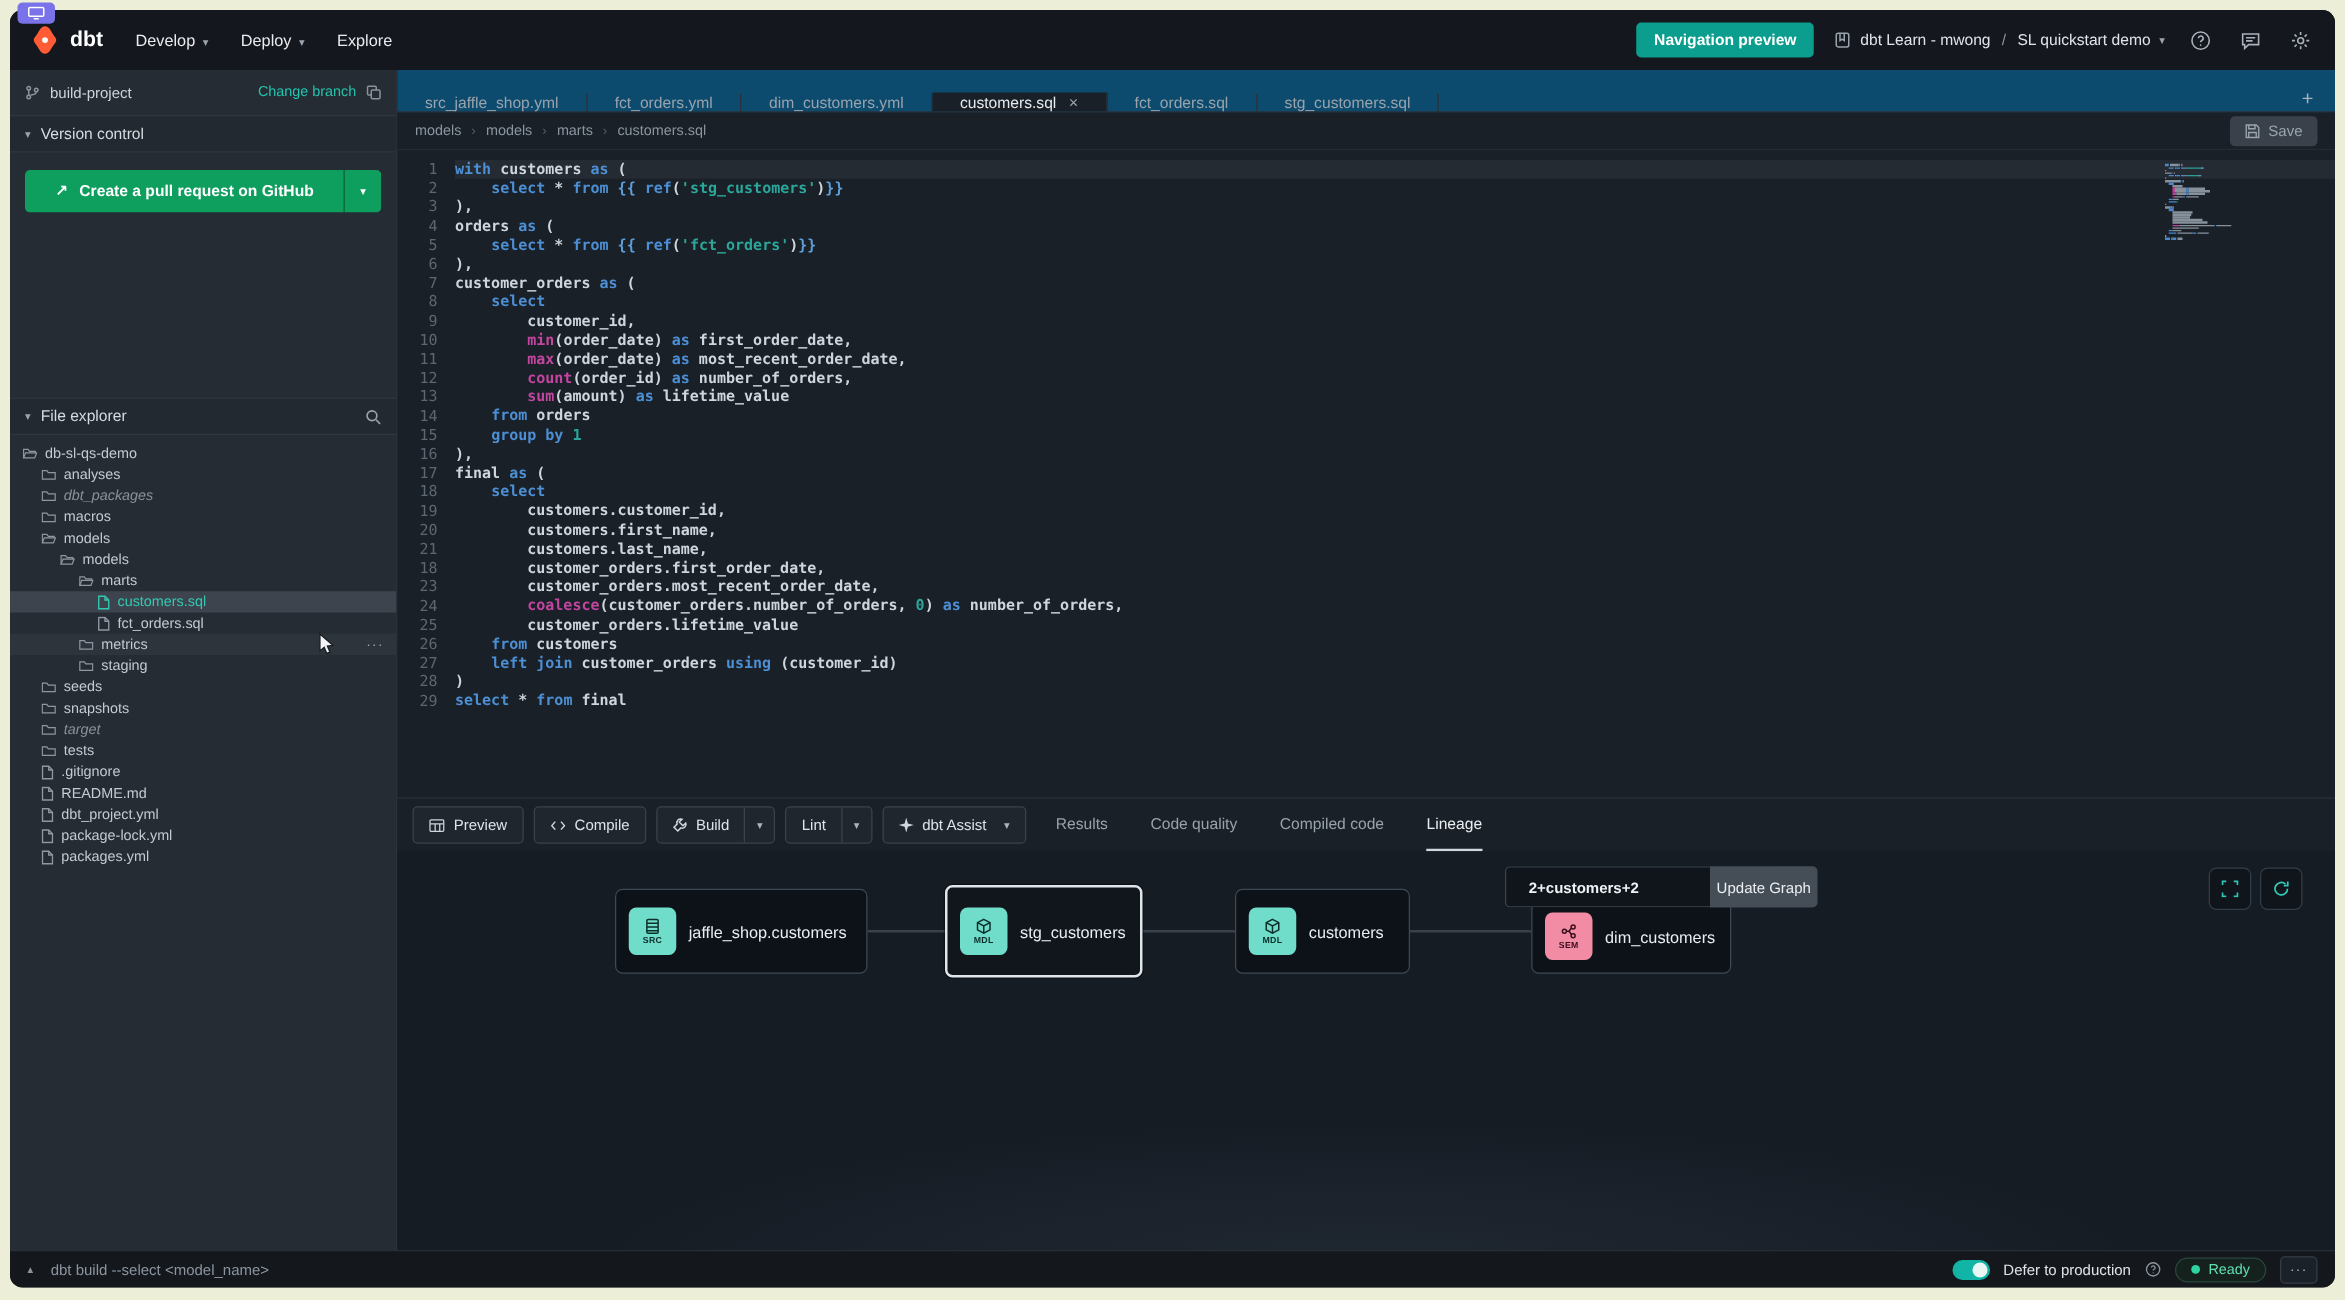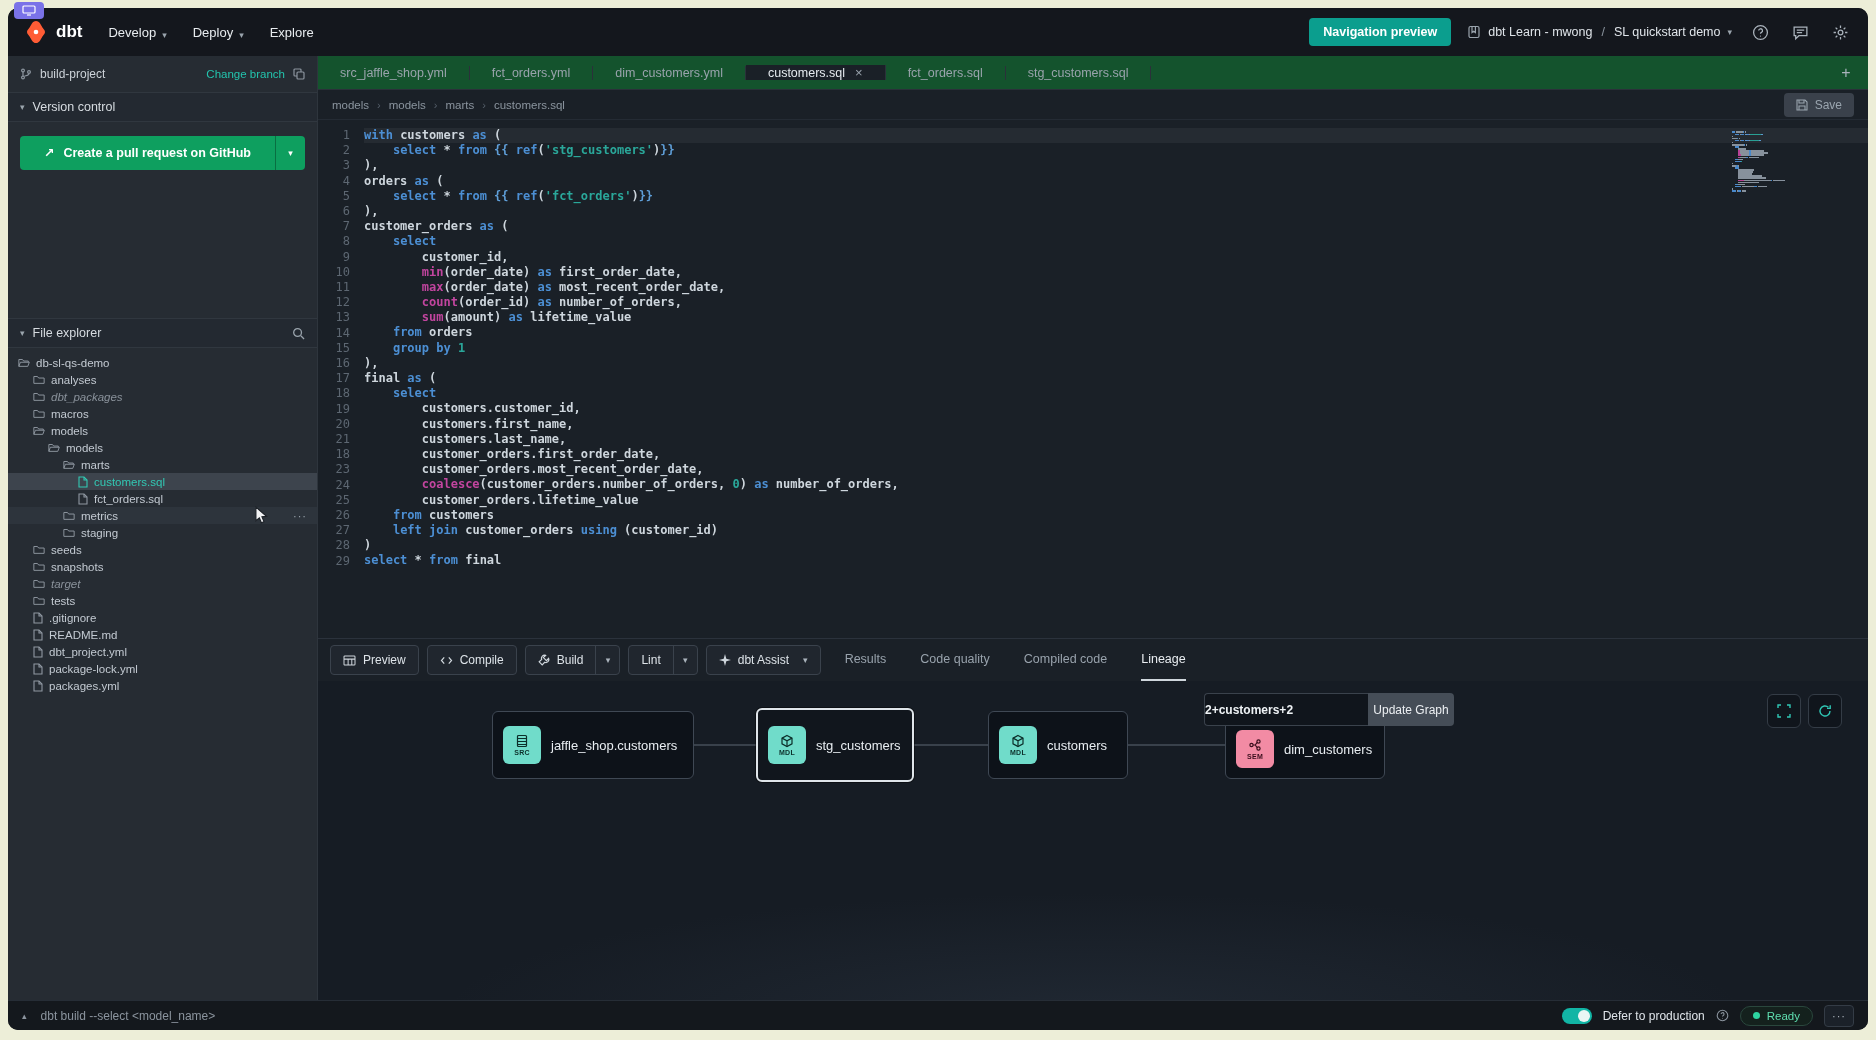--- a/index.html
+++ b/index.html
@@ -44,21 +44,21 @@
   .tree-row{height:17px;display:flex;align-items:center;font-size:11.5px;color:#c3cad2;cursor:pointer;white-space:nowrap}
   .tree-row .icn{margin-right:6px;color:#8f98a2}
   .tree-row.ita{font-style:italic;color:#8a929b}
   .tree-row.sel{background:#3d444d;color:#32c9b4}
   .tree-row.sel .icn{color:#32c9b4}
   .tree-row.hov{background:#2d343c}
   .row-menu{margin-left:auto;margin-right:10px;color:#9aa4ad;font-size:11px;letter-spacing:1px}
 
   
   .editor-col{flex:1;display:flex;flex-direction:column;min-width:0;background:#1a2027}
-  .tabbar{height:34px;flex:0 0 34px;background:#14532d;display:flex;align-items:center;border-bottom:1px solid #2b313a}
+  .tabbar{height:34px;flex:0 0 34px;background:#0c4a6e;display:flex;align-items:flex-end;border-bottom:1px solid #2b313a}
   .etab{display:flex;align-items:center;gap:10px;padding:0 22px;font-size:12.5px;color:#99a3ac;border-right:1px solid #2b313a;cursor:pointer;white-space:nowrap}
   .etab.active{background:#1a2027;color:#e4eaee}
   .etab .close{font-size:13px;color:#9aa4ad}
   .tab-plus{margin-left:auto;width:44px;display:flex;align-items:center;justify-content:center;color:#aab3bc;font-size:16px;cursor:pointer}
 
   .crumbbar{height:30px;flex:0 0 30px;display:flex;align-items:center;padding:0 14px;gap:8px;background:#1a2027;border-bottom:1px solid #242b34}
   .crumb{font-size:11.5px;color:#8b959f;cursor:pointer}
   .crumb-sep{font-size:11px;color:#555f6a}
   .savebtn{margin-left:auto;height:24px;background:#3a414b;border:none;border-radius:4px;padding:0 12px;display:flex;align-items:center;gap:7px;font-size:12px;color:#9aa5af;cursor:pointer}
 
@@ -105,21 +105,21 @@
   .badge.pink{background:#f28ba4;color:#3a0f1d}
   .badge .btxt{font-size:7px;font-weight:bold;letter-spacing:.3px}
   .nlabel{font-size:13px;color:#e8edf1;white-space:nowrap}
   .node-0{left:174px;top:30px;width:202px;height:68px}
   .node-1{left:438px;top:27px;width:158px;height:74px}
   .node-2{left:670px;top:30px;width:140px;height:68px}
   .node-3{left:907px;top:38px;width:160px;height:60px}
   .edge-0{left:376px;width:62px}
   .edge-1{left:596px;width:74px}
   .edge-2{left:810px;width:97px}
-  .lsearch{position:absolute;left:886px;top:12px;width:164px;height:33px;background:#10151c;border:1px solid #3a424c;border-right:none;border-radius:4px 0 0 4px;color:#eef2f5;font-size:12px;font-weight:bold;padding:0 0;outline:none}
+  .lsearch{position:absolute;left:886px;top:12px;width:164px;height:33px;background:#10151c;border:1px solid #3a424c;border-right:none;border-radius:4px 0 0 4px;color:#eef2f5;font-size:12px;font-weight:bold;padding:0 18px;outline:none}
   .lupdate{position:absolute;left:1050px;top:12px;width:86px;height:33px;background:#454d57;border:none;border-radius:0 4px 4px 0;color:#eceff2;font-size:12px;cursor:pointer}
   .licon{position:absolute;top:13px;width:34px;height:34px;background:#10151c;border:1px solid #343c46;border-radius:6px;display:flex;align-items:center;justify-content:center;color:#2fc7b5;cursor:pointer}
   .lexpand{left:1449px}
   .lrefresh{left:1490px}
 
   
   .statusbar{height:30px;flex:0 0 30px;background:#14181d;border-top:1px solid #262d36;display:flex;align-items:center;padding:0 14px;gap:14px}
   .sb-collapse{color:#8b949e;font-size:9px;cursor:pointer}
   .sb-cmd{color:#8b949e;font-size:12px}
   .sb-right{margin-left:auto;display:flex;align-items:center;gap:11px}

